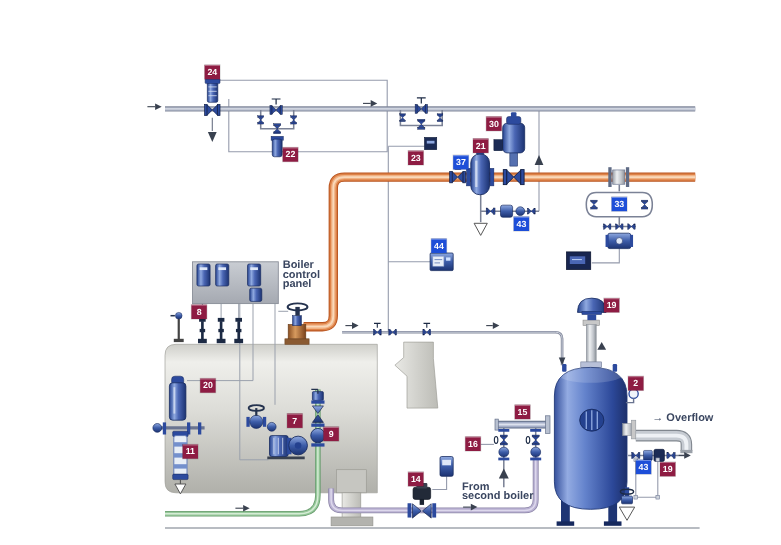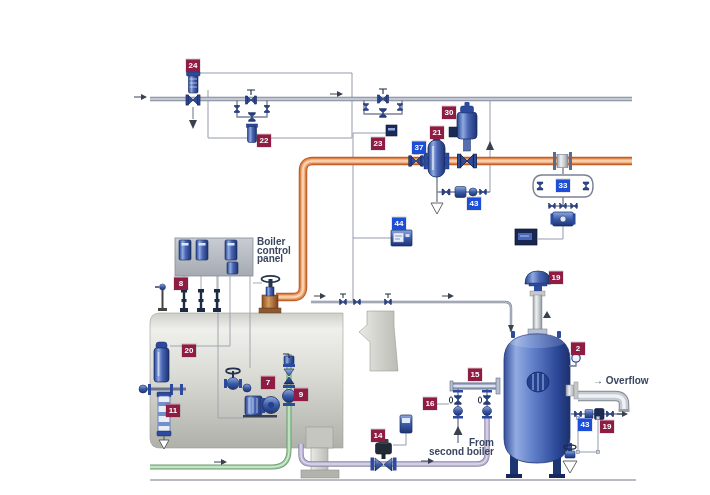--- a/index.html
+++ b/index.html
@@ -460,16 +460,16 @@
 <div class="tag tag-maroon" style="left:166px;top:404px">11</div>
 <div class="tag tag-maroon" style="left:468px;top:368px">15</div>
 <div class="tag tag-maroon" style="left:423px;top:397px">16</div>
 <div class="tag tag-maroon" style="left:371px;top:429px">14</div>
 <div class="tag tag-green" style="left:578px;top:418px">43</div>
 <div class="tag tag-maroon" style="left:600px;top:420px">19</div>
 
 <div class="note" style="left:257px;top:238px;width:44px">Boiler
 control
 panel</div>
-<div class="note" style="left:420px;top:439px;width:74px;text-align:right">From
+<div class="note" style="left:420px;top:439px;width:74px;text-align:left">From
 second boiler</div>
 <div class="note" style="left:593px;top:377px"><span>→</span> <span>Overflow</span></div>
 </div>
 
 </body></html>

